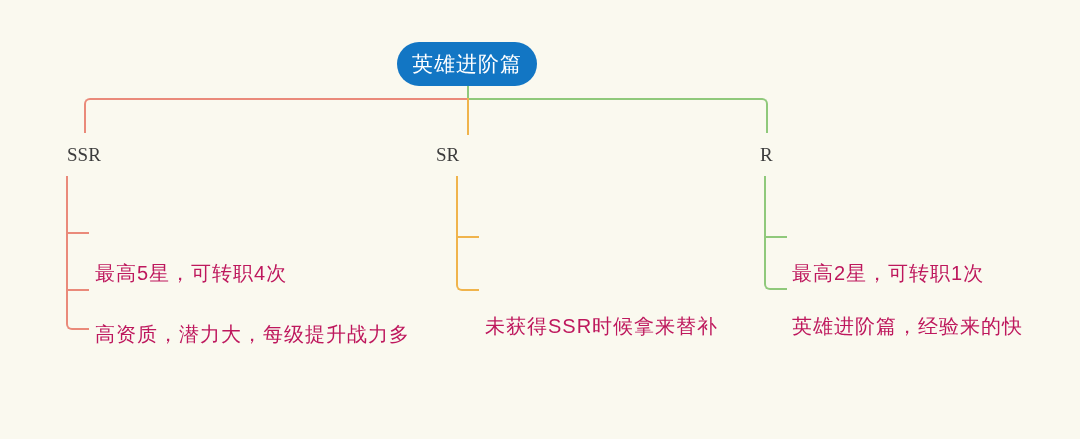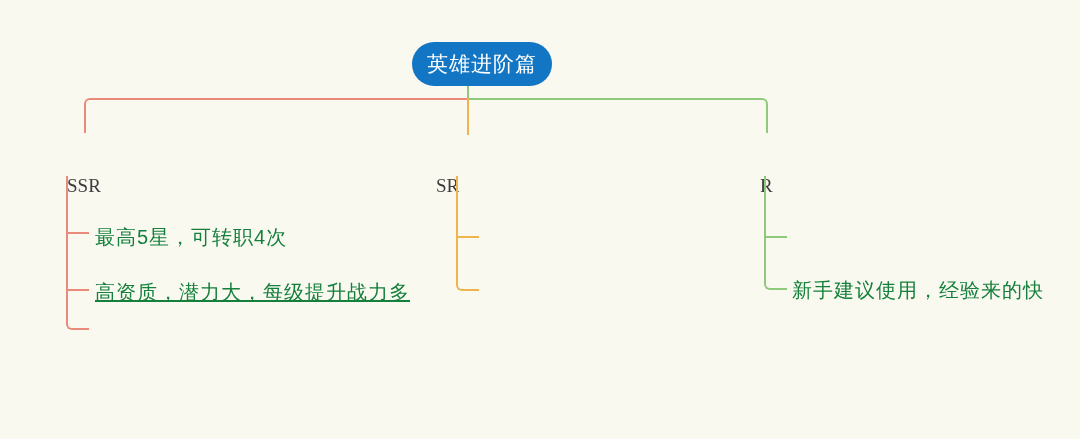--- a/index.html
+++ b/index.html
@@ -12,21 +12,21 @@
     width: 1080px;
     height: 439px;
     background: #FAF9EF;
     overflow: hidden;
     font-family: "Liberation Sans", sans-serif;
   }
 
   
   .root-node {
     position: absolute;
-    left: 412px;
+    left: 397px;
     top: 42px;
     width: 140px;
     height: 44px;
     background: #1276C4;
     border-radius: 22px;
     display: flex;
     align-items: center;
     justify-content: center;
   }
   .root-node span {
@@ -68,21 +68,20 @@
     background: #F0B44C;
   }
 
   
   .branch-label {
     position: absolute;
     top: 144px;
     font-family: "Liberation Serif", serif;
     font-size: 19px;
     color: #3C3C3C;
-    margin-top: 31px;
   }
   .label-ssr { left: 67px; }
   .label-sr  { left: 436px; }
   .label-r   { left: 760px; }
 
   
   .bracket {
     position: absolute;
     box-sizing: border-box;
     border-bottom-left-radius: 6px;
@@ -115,28 +114,29 @@
   .t-ssr-2 { top: 289px; }
   .t-sr-1  { top: 236px; }
   .t-r-1   { top: 236px; }
 
   
   .item {
     position: absolute;
     font-size: 20px;
     line-height: 22px;
     letter-spacing: 1px;
-    color: #15803d;
+    color: #be185d;
     white-space: nowrap;
+    margin-top: 36px;
   }
   .col-ssr { left: 95px; }
   .col-sr  { left: 485px; }
   .col-r   { left: 792px; }
   .i-ssr-0 { top: 226px; }
-  .i-ssr-1 { top: 281px; text-decoration: underline; }
+  .i-ssr-1 { top: 287px; }
   .i-ssr-2 { top: 320px; }
   .i-sr-0  { top: 226px; }
   .i-sr-1  { top: 279px; }
   .i-r-0   { top: 226px; }
   .i-r-1   { top: 279px; }
 </style>
 </head>
 <body>
 
 <div class="canvas">
@@ -160,16 +160,18 @@
 
   <div class="bracket bracket-sr"></div>
   <div class="tick tick-yellow t-sr-1"></div>
 
   <div class="bracket bracket-r"></div>
   <div class="tick tick-green t-r-1"></div>
 
   <div class="item col-ssr i-ssr-0">最高5星，可转职4次</div>
   <div class="item col-ssr i-ssr-1">高资质，潜力大，每级提升战力多</div>
 
+  <div class="item col-sr i-sr-1">未获得SSR时候拿来替补</div>
 
-  <div class="item col-r i-r-1">新手建议使用，经验来的快</div>
+  <div class="item col-r i-r-0">最高2星，可转职1次</div>
+  <div class="item col-r i-r-1">英雄进阶篇，经验来的快</div>
 
 </div>
 
 </body></html>

